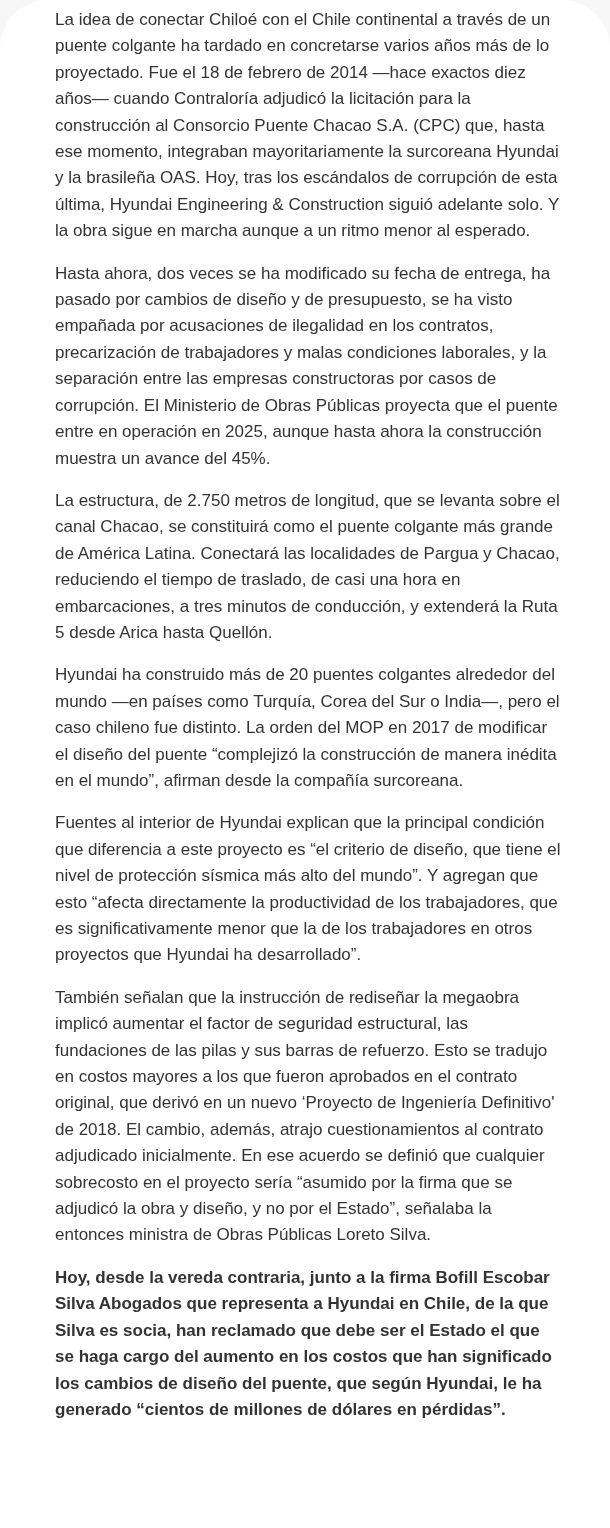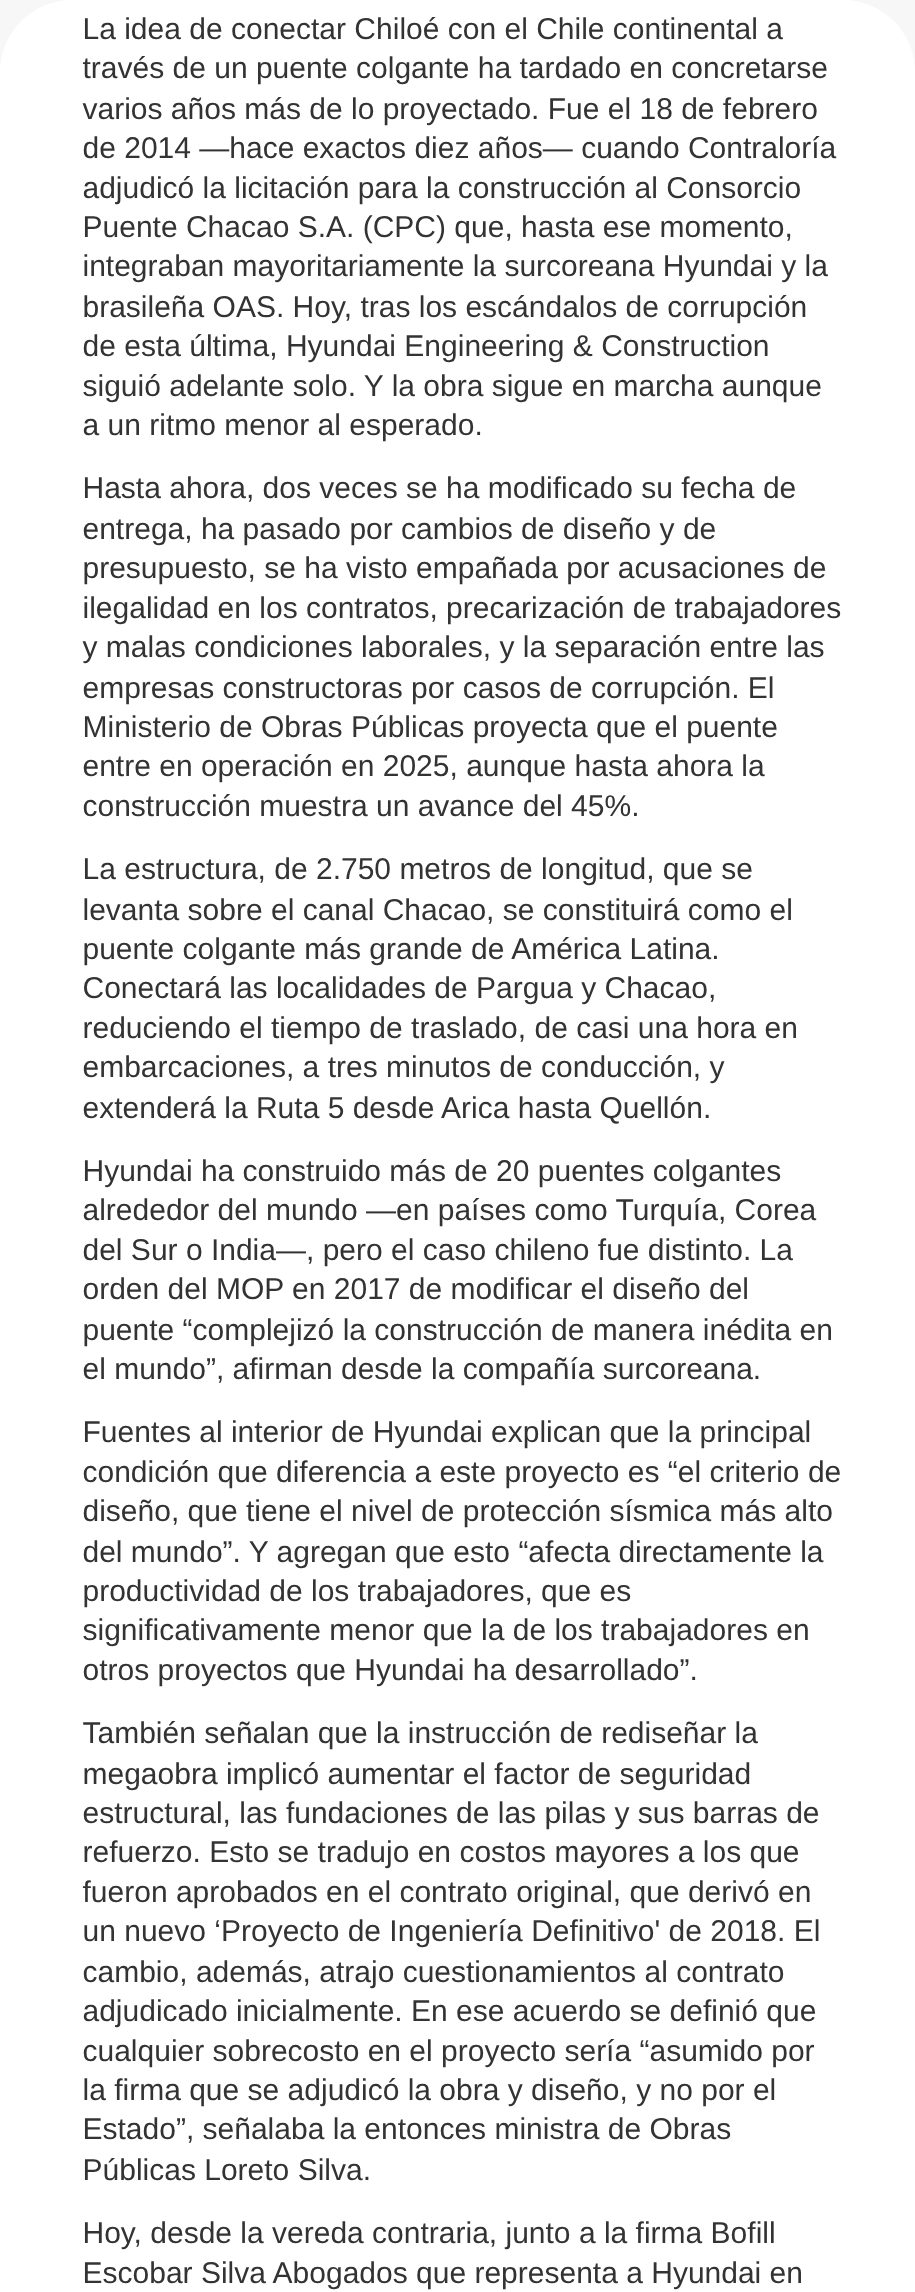--- a/index.html
+++ b/index.html
@@ -15,28 +15,29 @@
   .article-card {
     background: #ffffff;
     border-radius: 48px 48px 0 0;
     min-height: 100%;
     box-sizing: border-box;
     padding: 7px 47px 18px 55px;
   }
   .article-card p {
     margin: 0 0 16px 0;
     font-family: "Liberation Sans", sans-serif;
-    font-size: 20px;
+    font-size: 17px;
     line-height: 26.4px;
     color: #333333;
     text-align: left;
     word-spacing: normal;
   }
   .article-card p:last-child {
     margin-bottom: 0;
+    font-weight: bold;
   }
 </style>
 </head>
 <body>
 
 <div class="page">
   <article class="article-card">
     <p>La idea de conectar Chiloé con el Chile continental a través de un puente colgante ha tardado en concretarse varios años más de lo proyectado. Fue el 18 de febrero de 2014 —hace exactos diez años— cuando Contraloría adjudicó la licitación para la construcción al Consorcio Puente Chacao S.A. (CPC) que, hasta ese momento, integraban mayoritariamente la surcoreana Hyundai y la brasileña OAS. Hoy, tras los escándalos de corrupción de esta última, Hyundai Engineering &amp; Construction siguió adelante solo. Y la obra sigue en marcha aunque a un ritmo menor al esperado.</p>
     <p>Hasta ahora, dos veces se ha modificado su fecha de entrega, ha pasado por cambios de diseño y de presupuesto, se ha visto empañada por acusaciones de ilegalidad en los contratos, precarización de trabajadores y malas condiciones laborales, y la separación entre las empresas constructoras por casos de corrupción. El Ministerio de Obras Públicas proyecta que el puente entre en operación en 2025, aunque hasta ahora la construcción muestra un avance del 45%.</p>
     <p>La estructura, de 2.750 metros de longitud, que se levanta sobre el canal Chacao, se constituirá como el puente colgante más grande de América Latina. Conectará las localidades de Pargua y Chacao, reduciendo el tiempo de traslado, de casi una hora en embarcaciones, a tres minutos de conducción, y extenderá la Ruta 5 desde Arica hasta Quellón.</p>

